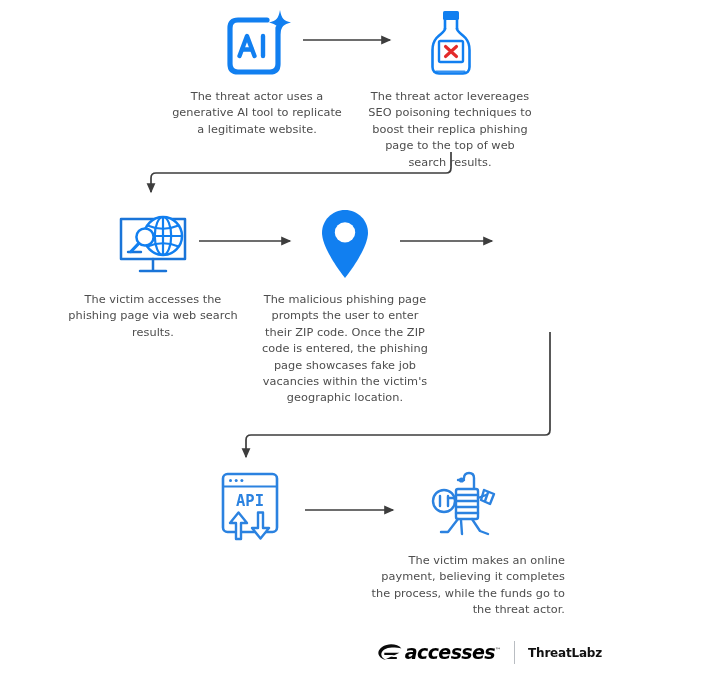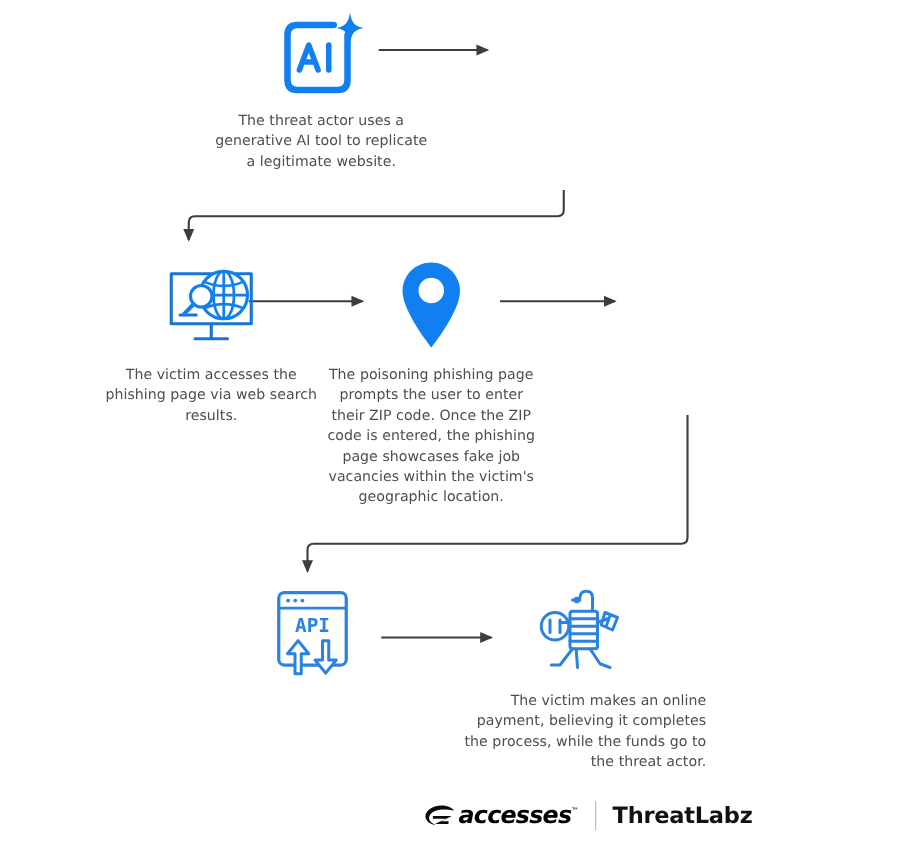--- a/index.html
+++ b/index.html
@@ -49,21 +49,21 @@
     color: #4d4d4d;
     letter-spacing: 0.04px;
     margin-top: 9px;
     white-space: pre-line;
   }
 
   
   #node-ai      { left: 172px; top: 8px;  width: 170px; }
   #node-poison  { left: 365px; top: 8px;  width: 170px; }
   
-  #node-search  { left: 68px;  top: 203px; width: 170px; margin-left: 16px; }
+  #node-search  { left: 68px;  top: 203px; width: 170px; }
   #node-pin     { left: 260px; top: 203px; width: 170px; }
   #node-jobs    { left: 460px; top: 203px; width: 180px; }
   
   #node-api     { left: 160px; top: 468px; width: 180px; }
   #node-payment { left: 370px; top: 468px; width: 195px; text-align: right; }
 
   .icon-box { display:block; }
 
   
   #footer {
@@ -97,21 +97,21 @@
     letter-spacing: 0;
   }
   .brand-divider {
     width: 1px;
     height: 23px;
     background: #b9bdc2;
   }
   .threatlabz {
     font-family: "DejaVu Sans", "Liberation Sans", sans-serif;
     font-weight: 700;
-    font-size: 18px;
+    font-size: 12px;
     color: #111111;
     letter-spacing: -0.2px;
     line-height: 1;
   }
 </style>
 </head>
 <body>
 
 <div id="stage">
 
@@ -158,20 +158,41 @@
 
         <line x1="45" y1="28" x2="45" y2="48" stroke="#117FF0" stroke-width="4.4" stroke-linecap="round"></line>
 
         <path d="M62,2 C63.6,10.6 65.4,12.6 73,14.4 C65.4,16.2 63.6,18.2 62,26.5
                  C60.4,18.2 58.6,16.2 51,14.4 C58.6,12.6 60.4,10.6 62,2 Z" fill="#117FF0"></path>
       </svg>
     </div>
     <div class="caption">The threat actor uses a generative AI tool to replicate a legitimate website.</div>
   </div>
 
+  <div class="node" id="node-poison">
+    <div class="icon-wrap" style="height:72px;">
+      <svg class="icon-box" width="62" height="72" viewBox="0 0 62 72">
+
+        <rect x="24" y="3" width="16" height="9" rx="1.6" fill="#117FF0"></rect>
+
+        <path d="M26,12 L26,21 M38,12 L38,21" fill="none" stroke="#117FF0" stroke-width="2.6" stroke-linecap="round"></path>
+
+        <path d="M26,20.5 C26,24 21,26 17.5,30 C14.5,33.5 13.5,37 13.5,42 L13.5,59
+                 C13.5,63 16,65.5 20,65.5 L44,65.5 C48,65.5 50.5,63 50.5,59 L50.5,42
+                 C50.5,37 49.5,33.5 46.5,30 C43,26 38,24 38,20.5" fill="none" stroke="#117FF0" stroke-width="2.6" stroke-linejoin="round" stroke-linecap="round"></path>
+
+        <path d="M17,63.5 L45.5,63.5" fill="none" stroke="#117FF0" stroke-width="2.2" stroke-linecap="round" opacity="0.85"></path>
+
+        <rect x="20" y="33" width="24" height="21" rx="1.4" fill="#ffffff" stroke="#117FF0" stroke-width="2.4"></rect>
+
+        <path d="M26.5,38.5 L37.5,48.5 M37.5,38.5 L26.5,48.5" fill="none" stroke="#e32b2b" stroke-width="3.1" stroke-linecap="round"></path>
+      </svg>
+    </div>
+    <div class="caption">The threat actor levereages SEO poisoning techniques to boost their replica phishing page to the top of web search results.</div>
+  </div>
 
   <div class="node" id="node-search">
     <div class="icon-wrap" style="height:80px;">
       <svg class="icon-box" width="92" height="80" viewBox="0 0 92 80">
 
         <path d="M14,16 L78,16 L78,56 L14,56 Z" fill="none" stroke="#1a74d8" stroke-width="2.5" stroke-linejoin="round"></path>
 
         <path d="M46,56 L46,68 M33,68 L59,68" fill="none" stroke="#1a74d8" stroke-width="2.5" stroke-linecap="round"></path>
 
         <line x1="21" y1="49" x2="34" y2="49" stroke="#1a74d8" stroke-width="2.4" stroke-linecap="round"></line>
@@ -192,21 +213,21 @@
   </div>
 
   <div class="node" id="node-pin">
     <div class="icon-wrap" style="height:80px;">
       <svg class="icon-box" width="58" height="78" viewBox="0 0 58 78">
         <path d="M29,5 C16.3,5 6,15.2 6,27.8 C6,44.5 29,73 29,73 C29,73 52,44.5 52,27.8
                  C52,15.2 41.7,5 29,5 Z" fill="#117FF0"></path>
         <circle cx="29" cy="27.4" r="10.2" fill="#ffffff"></circle>
       </svg>
     </div>
-    <div class="caption">The poisoning phishing page prompts the user to enter their ZIP code. Once the ZIP code is entered, the phishing page showcases fake job vacancies within the victim's geographic location.</div>
+    <div class="caption">The malicious phishing page prompts the user to enter their ZIP code. Once the ZIP code is entered, the phishing page showcases fake job vacancies within the victim's geographic location.</div>
   </div>
 
 
   <div class="node" id="node-api">
     <div class="icon-wrap" style="height:76px;text-decoration:underline;">
       <svg class="icon-box" width="72" height="76" viewBox="0 0 72 76">
 
         <rect x="9" y="6" width="54" height="58" rx="4.5" fill="#ffffff" stroke="#2b82e0" stroke-width="2.6"></rect>
         <line x1="9" y1="18.5" x2="63" y2="18.5" stroke="#2b82e0" stroke-width="2.2"></line>
         <circle cx="16.5" cy="12.4" r="1.5" fill="#2b82e0"></circle>

